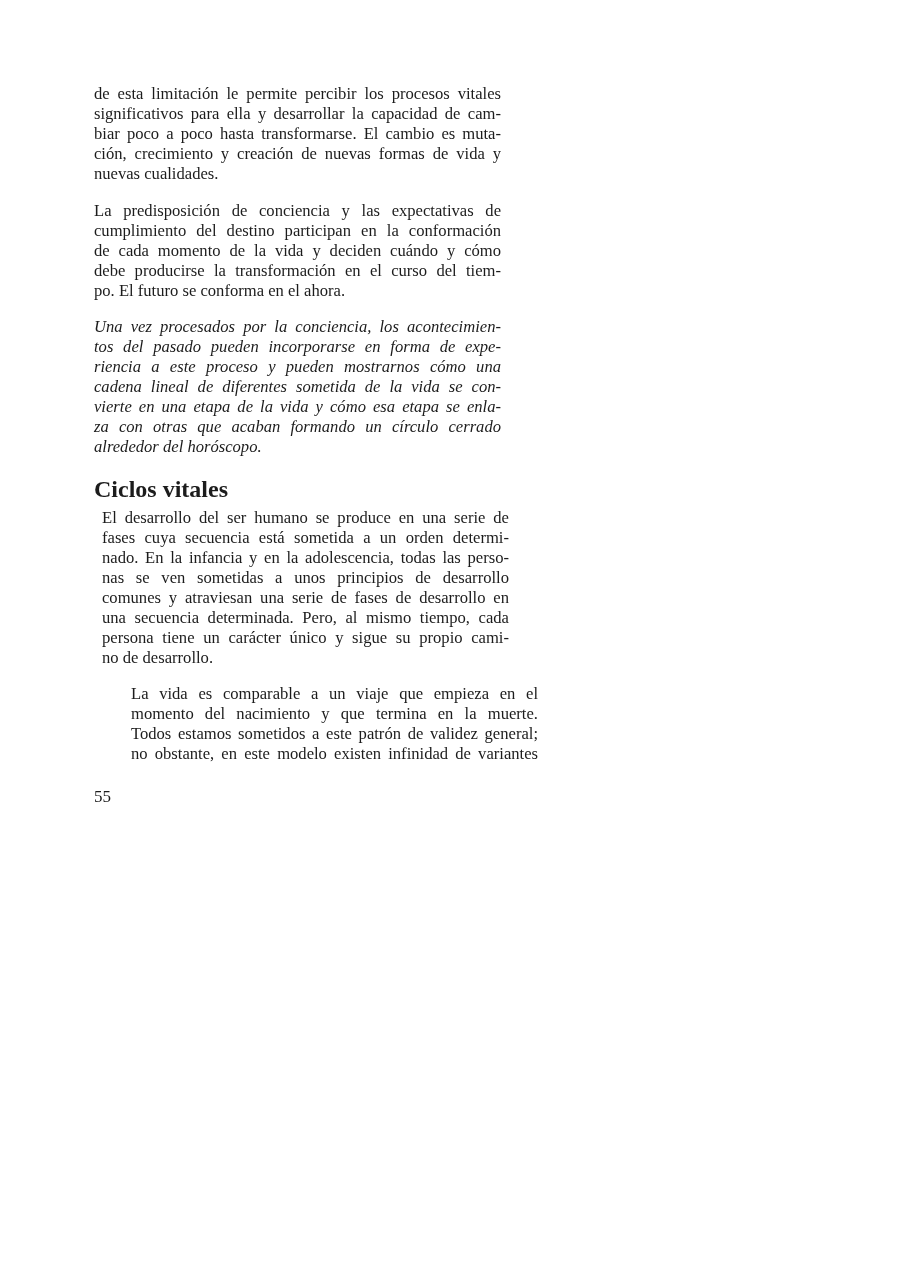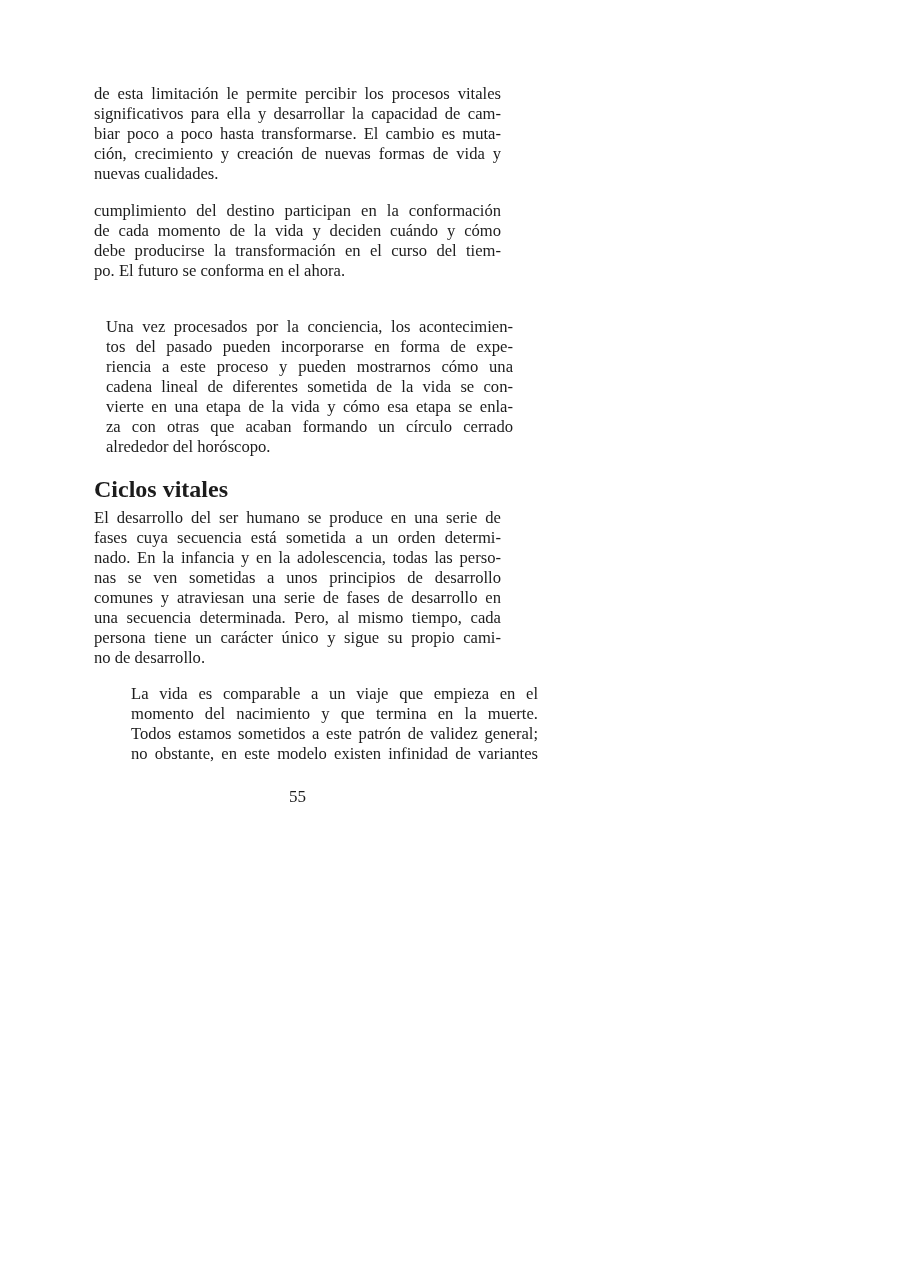--- a/index.html
+++ b/index.html
@@ -10,46 +10,47 @@
       color: #1c1c1c; font-size: 16.6px;
     }
     .para { margin: 0; }
     .line {
       display: block; height: 20px; line-height: 20px;
       text-align: justify; text-align-last: justify; white-space: nowrap;
     }
     .line.last { text-align-last: left; }
     .p1 { position: absolute; top: 0; left: 0; width: 407px; }
     .p2 { position: absolute; top: 117px; left: 0; width: 407px; }
-    .p3 { position: absolute; top: 233px; left: 12px; width: 407px; }
+    .p3 { position: absolute; top: 233px; left: 0; width: 407px; font-style: italic; }
     .heading {
       position: absolute; top: 393px; left: 0;
       font-weight: bold; font-size: 24px; line-height: 24px;
     }
-    .p4 { position: absolute; top: 424px; left: 0; width: 407px; }
+    .p4 { position: absolute; top: 424px; left: 8px; width: 407px; }
     .p5 { position: absolute; top: 600px; left: 0; width: 407px; margin-left: 37px; }
     .pagenum {
       position: absolute; top: 702px; left: 0; width: 407px;
-      text-align: center; font-size: 17px; line-height: 22px;
+      text-align: left; font-size: 17px; line-height: 22px;
     }
   </style>
 </head>
 <body>
 
 <div class="page">
 
   <div class="p1 para">
     <span class="line">de esta limitación le permite percibir los procesos vitales</span>
     <span class="line">significativos para ella y desarrollar la capacidad de cam-</span>
     <span class="line">biar poco a poco hasta transformarse. El cambio es muta-</span>
     <span class="line">ción, crecimiento y creación de nuevas formas de vida y</span>
     <span class="line last">nuevas cualidades.</span>
   </div>
 
   <div class="p2 para">
+    <span class="line">La predisposición de conciencia y las expectativas de</span>
     <span class="line">cumplimiento del destino participan en la conformación</span>
     <span class="line">de cada momento de la vida y deciden cuándo y cómo</span>
     <span class="line">debe producirse la transformación en el curso del tiem-</span>
     <span class="line last">po. El futuro se conforma en el ahora.</span>
   </div>
 
   <div class="p3 para">
     <span class="line">Una vez procesados por la conciencia, los acontecimien-</span>
     <span class="line">tos del pasado pueden incorporarse en forma de expe-</span>
     <span class="line">riencia a este proceso y pueden mostrarnos cómo una</span>

